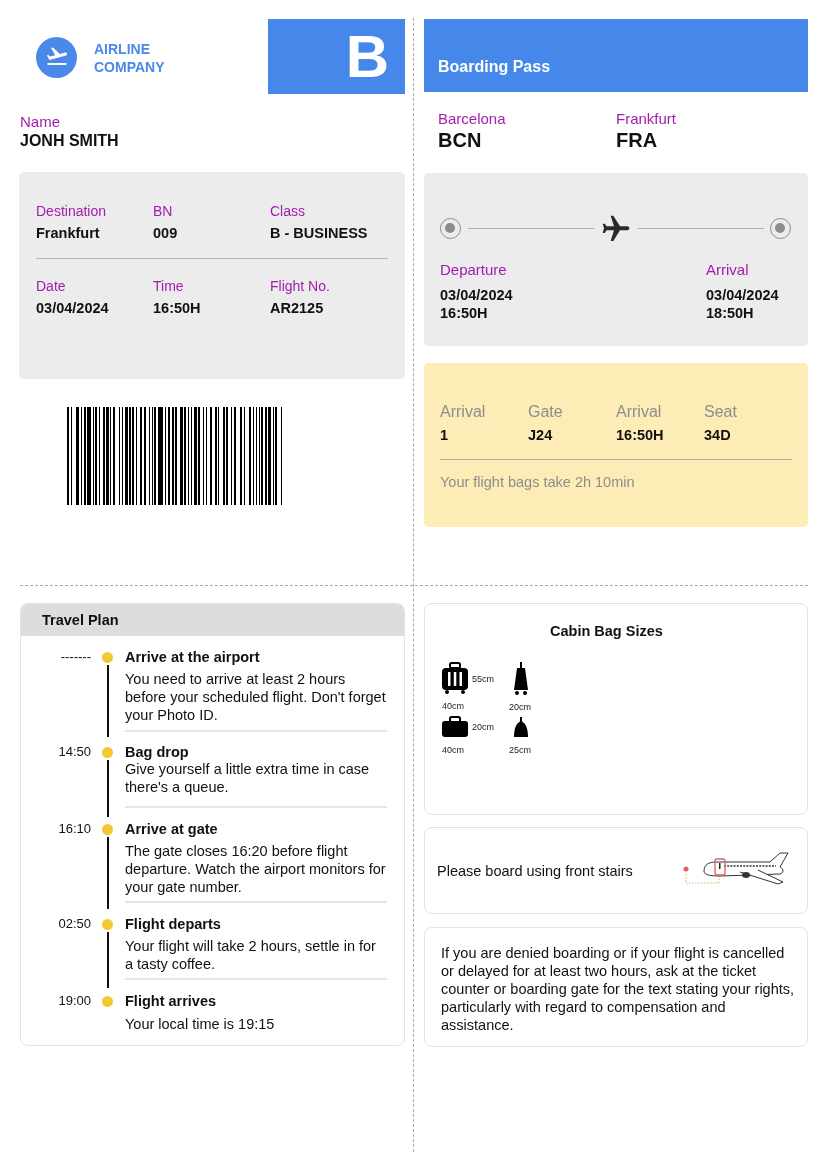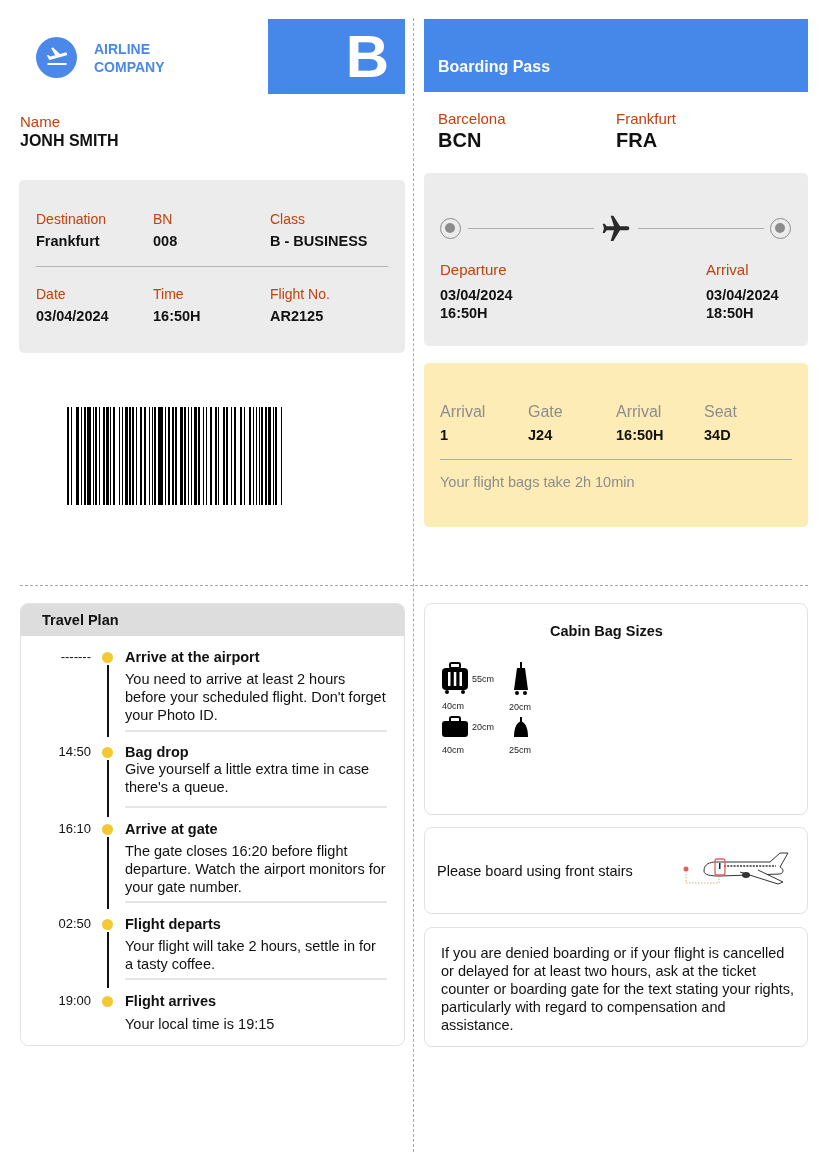--- a/index.html
+++ b/index.html
@@ -13,26 +13,26 @@
   .h-dash { position: absolute; left: 20px; top: 585px; width: 788px; height: 0; border-top: 1px dashed #a9a9a9; }
 
   
   .logo-circle { left: 36px; top: 37px; width: 41px; height: 41px; border-radius: 50%; background: #4a89ea; display:flex; align-items:center; justify-content:center; }
   .logo-text { left: 94px; top: 40px; color: #4a89ea; font-weight: 700; font-size: 14px; line-height: 18px; }
 
   .class-box { left: 268px; top: 19px; width: 137px; height: 75px; background: #4688ea; color: #fff; font-weight: 700; font-size: 60px; line-height: 75px; text-align: right; padding-right: 16px; }
 
   .bp-header { left: 424px; top: 19px; width: 384px; height: 73px; background: #4688ea; color: #fff; font-weight: 700; font-size: 16px; padding: 39px 0 0 14px; }
 
-  .label { color: #c2410c; font-size: 14px; line-height: 17px; }
+  .label { color: #a21caf; font-size: 14px; line-height: 17px; }
   .value { color: #111; font-weight: 700; font-size: 14.5px; line-height: 18px; }
   .big { color: #111; font-weight: 700; font-size: 20px; line-height: 24px; }
 
   .grey-card { background: #ececec; border-radius: 5px; }
-  .info-card { left: 19px; top: 172px; width: 386px; height: 173px; margin-top: 8px; }
+  .info-card { left: 19px; top: 172px; width: 386px; height: 207px; }
   .info-card .divider { position: absolute; left: 17px; right: 17px; top: 86px; height: 1px; background: #b3b3b3; }
 
   .route-card { left: 424px; top: 173px; width: 384px; height: 173px; }
   .route-line { position: absolute; height: 1px; background: #b0b0b0; top: 55px; }
   .node { position: absolute; top: 45px; width: 21px; height: 21px; border-radius: 50%; border: 1.5px solid #8c8c8c; background: #ececec; }
   .node::after { content:""; position:absolute; left:4px; top:4px; width:10px; height:10px; border-radius:50%; background:#8c8c8c; }
 
   .yellow-card { left: 424px; top: 363px; width: 384px; height: 164px; background: #fdecb5; border-radius: 5px; }
   .yellow-card .label { color: #8d8d8d; font-size: 16px; line-height: 19px; }
   .yellow-card .divider { position:absolute; left:16px; right:16px; top: 96px; height:1px; background:#a9abb0; }
@@ -90,21 +90,21 @@
 
 <div class="abs label" style="left:438px; top:110px; font-size:15px;">Barcelona</div>
 <div class="abs big" style="left:438px; top:128px;">BCN</div>
 <div class="abs label" style="left:616px; top:110px; font-size:15px;">Frankfurt</div>
 <div class="abs big" style="left:616px; top:128px;">FRA</div>
 
 <div class="abs grey-card info-card">
   <div class="abs label" style="left:17px; top:31px;">Destination</div>
   <div class="abs value" style="left:17px; top:52px;">Frankfurt</div>
   <div class="abs label" style="left:134px; top:31px;">BN</div>
-  <div class="abs value" style="left:134px; top:52px;">008</div>
+  <div class="abs value" style="left:134px; top:52px;">009</div>
   <div class="abs label" style="left:251px; top:31px;">Class</div>
   <div class="abs value" style="left:251px; top:52px;">B - BUSINESS</div>
   <div class="divider"></div>
   <div class="abs label" style="left:17px; top:106px;">Date</div>
   <div class="abs value" style="left:17px; top:127px;">03/04/2024</div>
   <div class="abs label" style="left:134px; top:106px;">Time</div>
   <div class="abs value" style="left:134px; top:127px;">16:50H</div>
   <div class="abs label" style="left:251px; top:106px;">Flight No.</div>
   <div class="abs value" style="left:251px; top:127px;">AR2125</div>
 </div>

